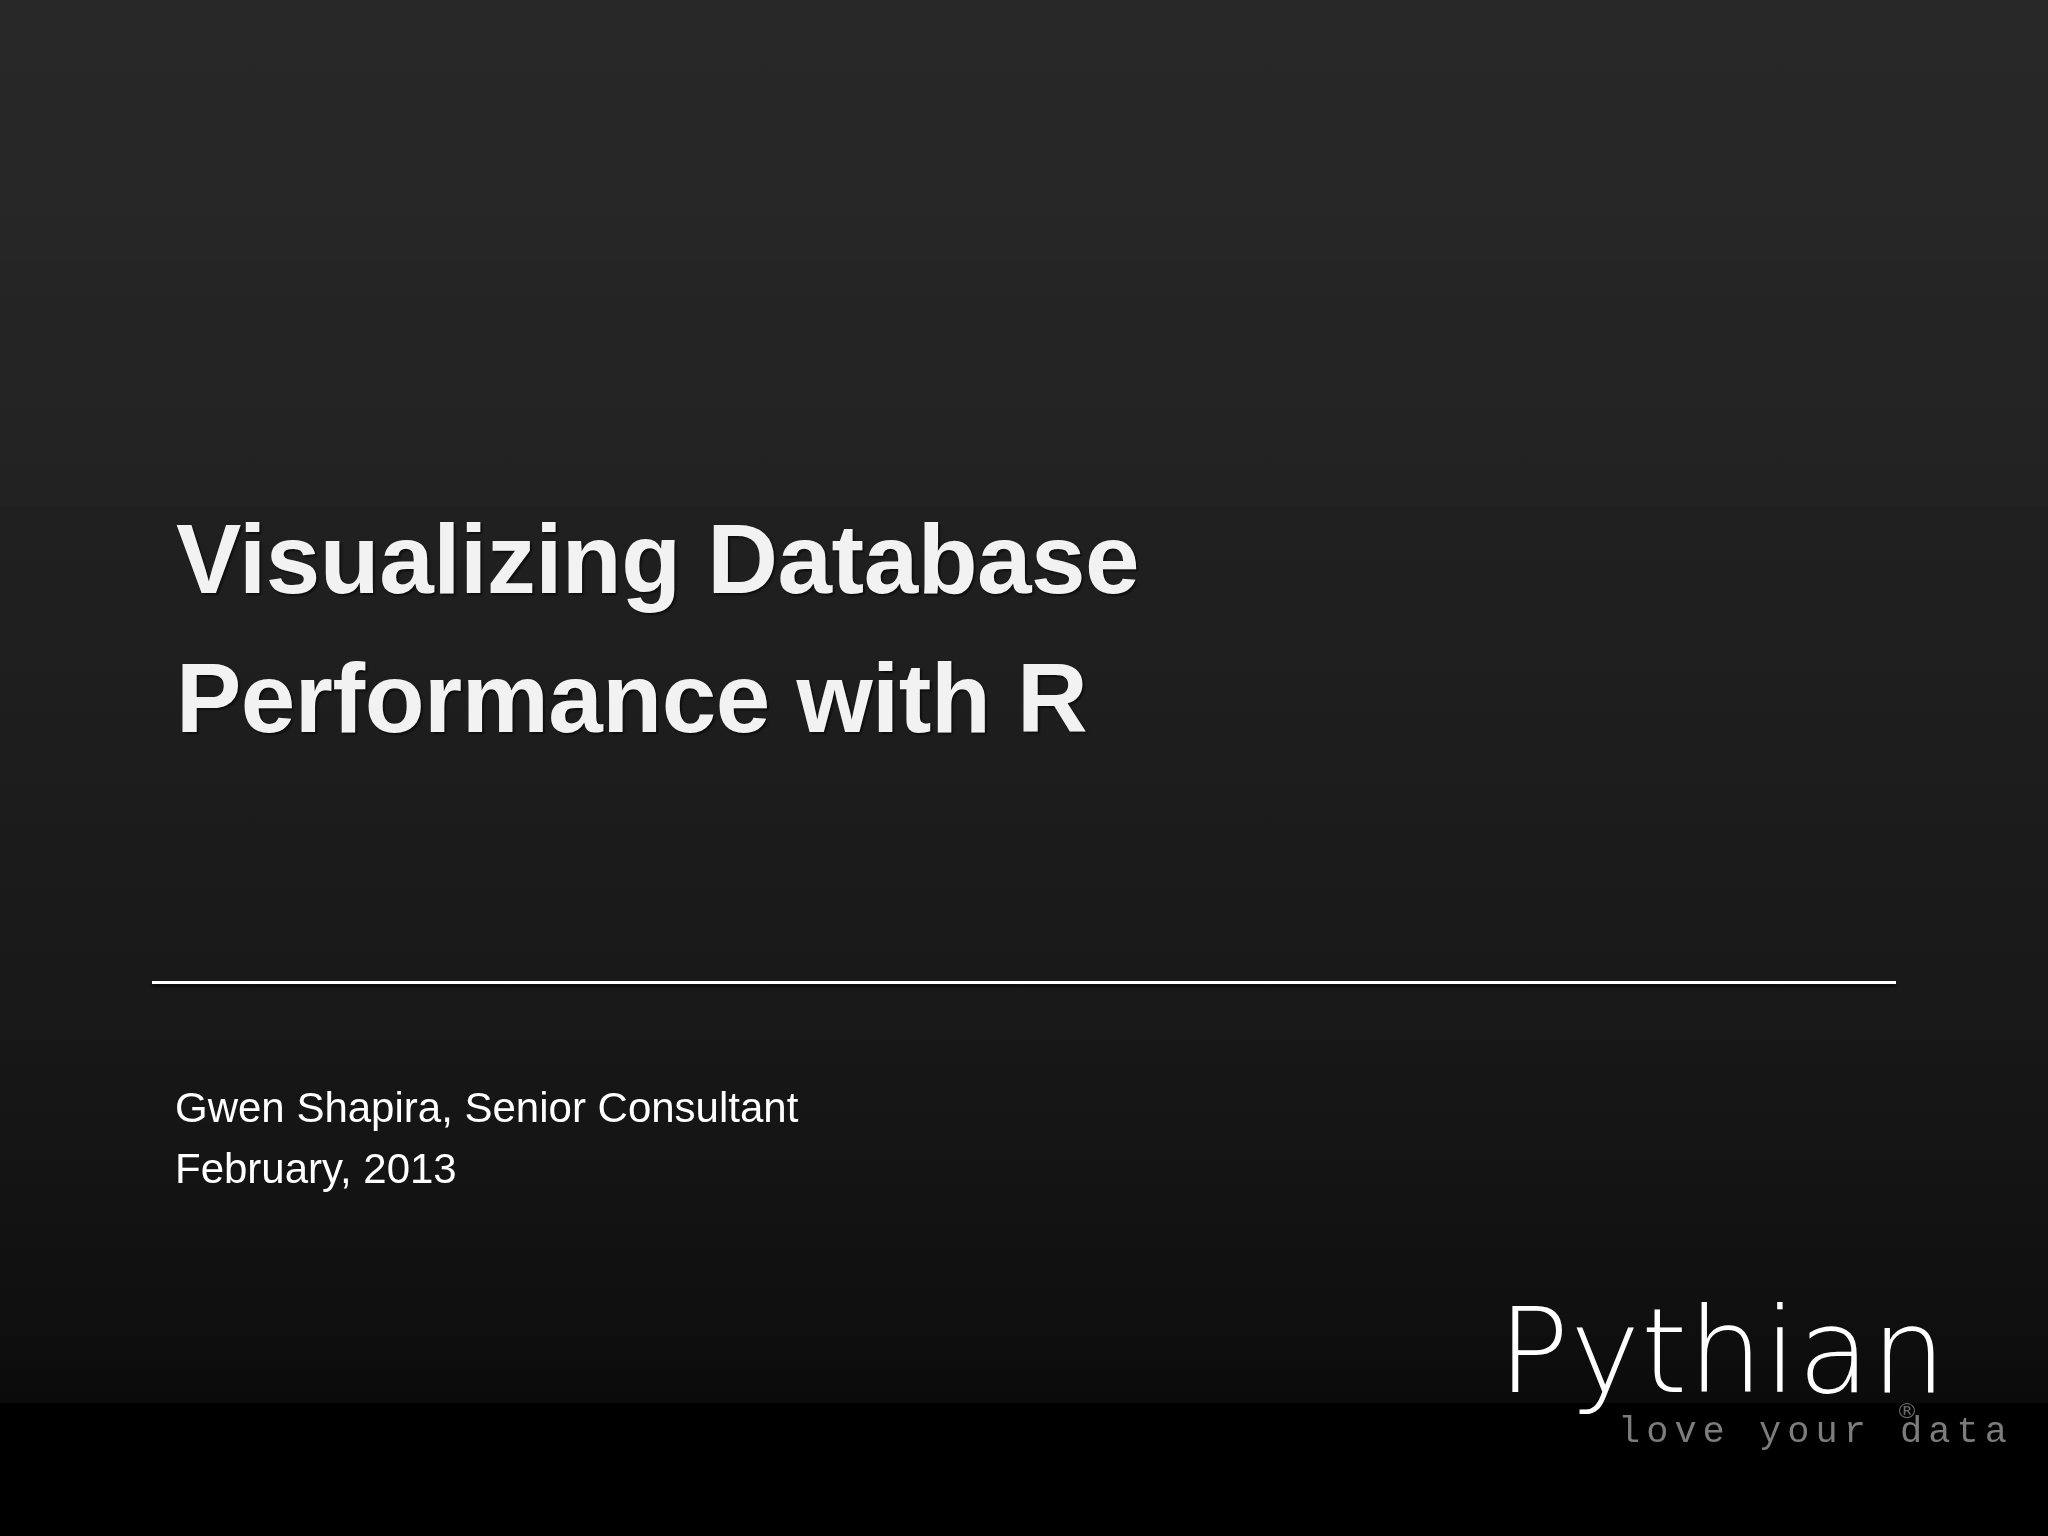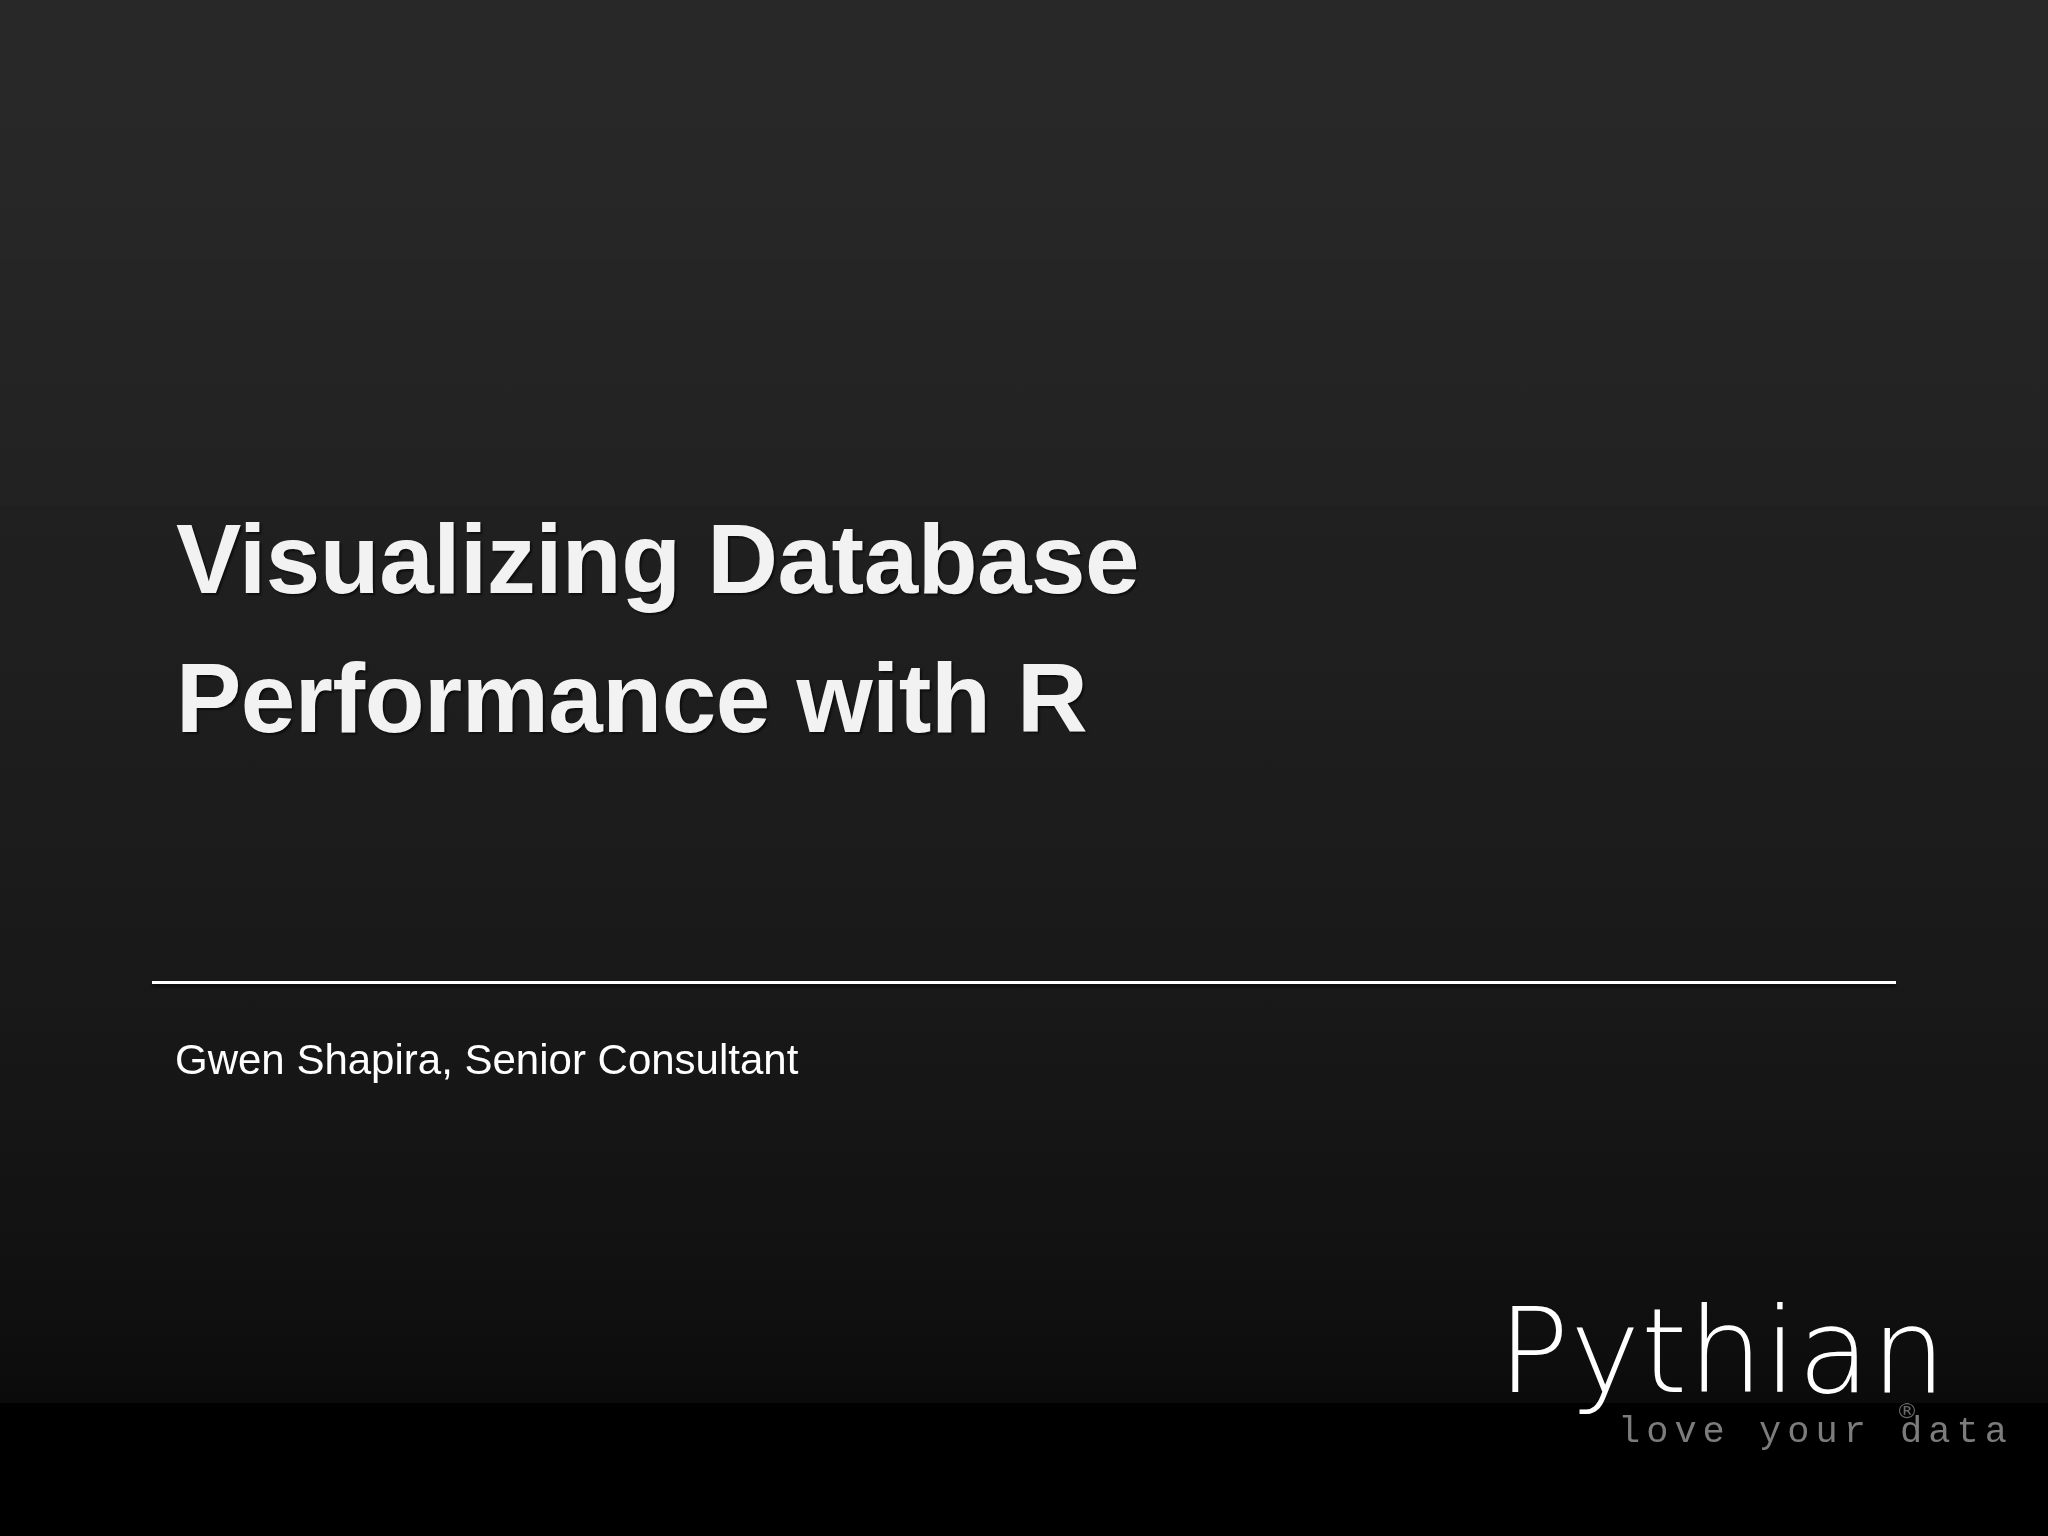--- a/index.html
+++ b/index.html
@@ -70,21 +70,21 @@
     top: 981px;
     width: 1744px;
     height: 3px;
     background: #ffffff;
     box-shadow: 0 3px 3px rgba(0,0,0,0.6);
   }
 
   #subtitle {
     position: absolute;
     left: 175px;
-    top: 1030px;
+    top: 1078px;
     color: #ffffff;
     font-size: 42px;
     font-weight: normal;
     line-height: 1.45;
   }
   .sub-line { display: block; }
 
   #logo {
     position: absolute;
     left: 1498px;
@@ -140,20 +140,21 @@
 
   <div id="bottom-band"></div>
 
   <h1 id="title">Visualizing Database
 Performance with R</h1>
 
   <div id="divider"></div>
 
   <div id="subtitle">
     <span class="sub-line">Gwen Shapira, Senior Consultant</span>
+    <span class="sub-line">February, 2013</span>
   </div>
 
   <div id="logo">
     <span id="logo-wordmark">Pythian</span>
     <span id="logo-reg">®</span>
     <span id="logo-tagline">love your data</span>
   </div>
 
 </div>
 

